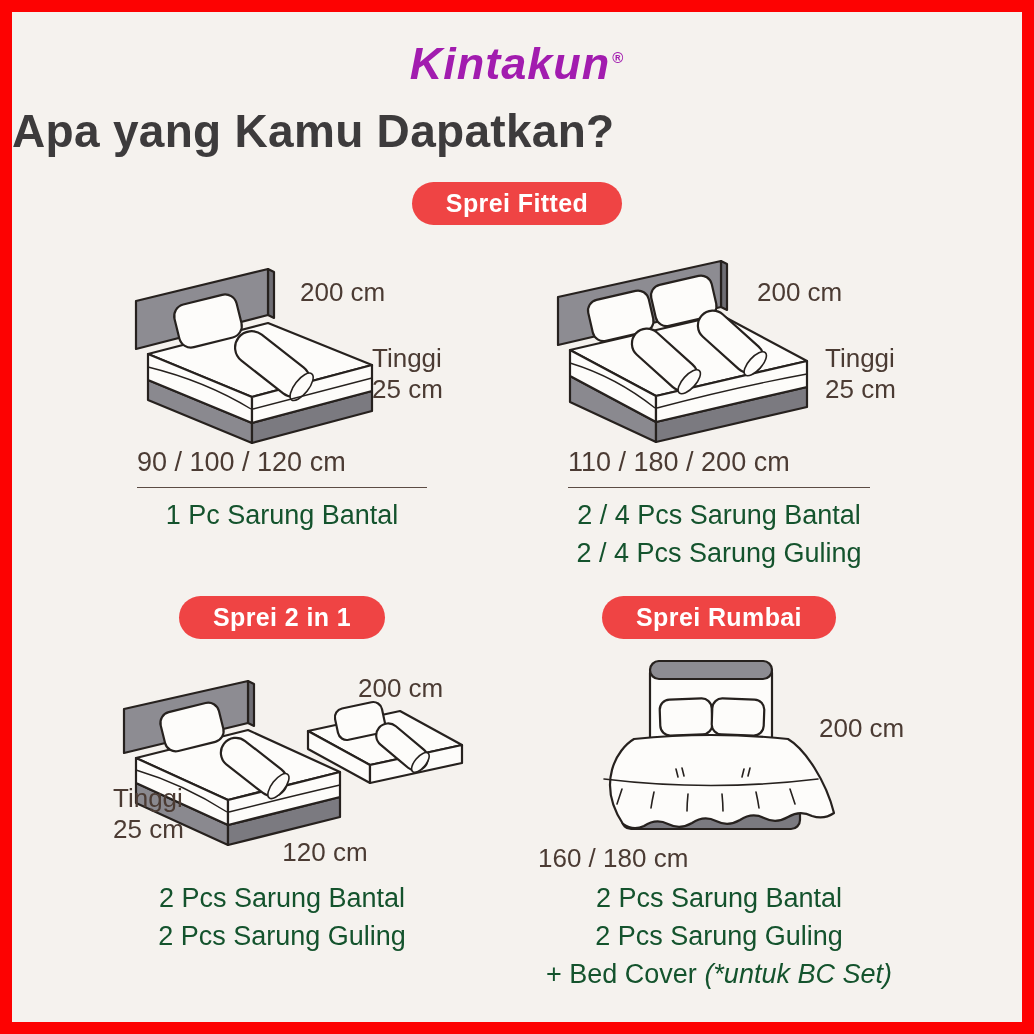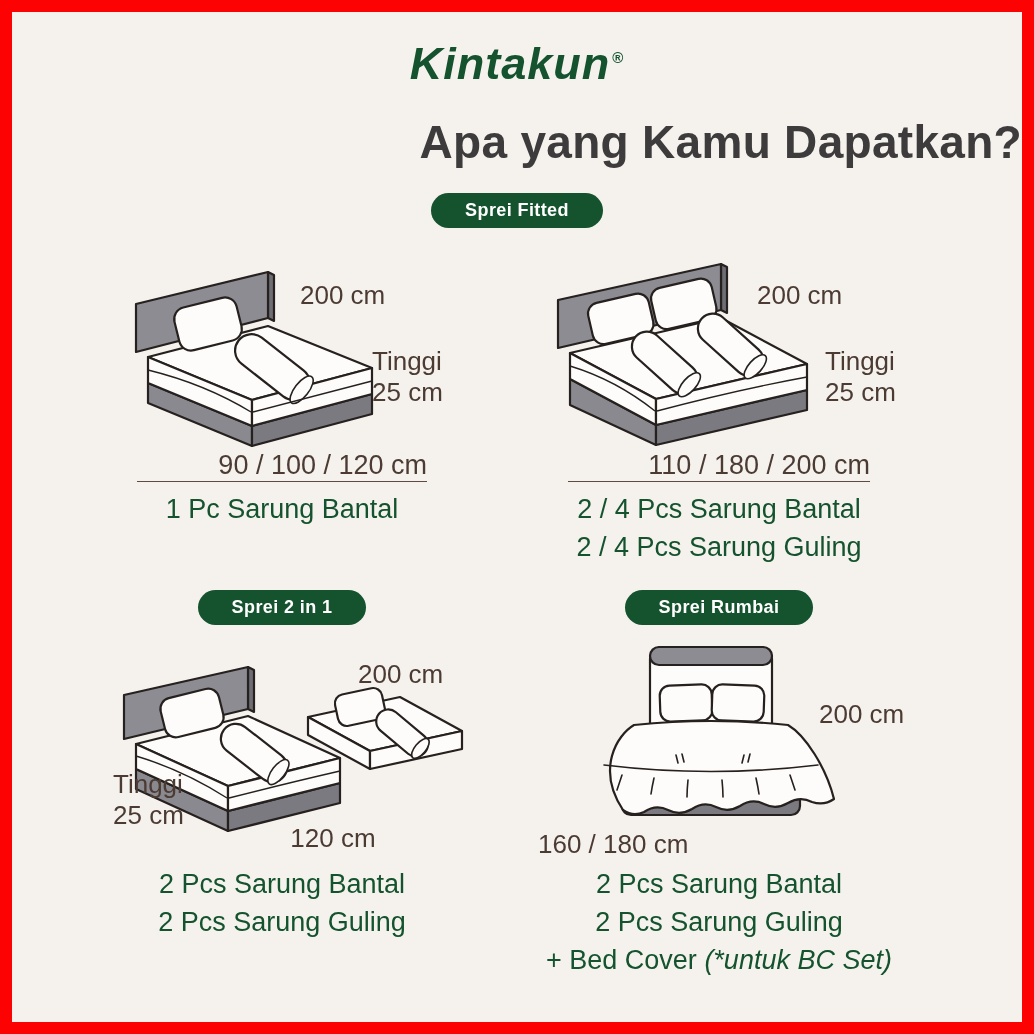--- a/index.html
+++ b/index.html
@@ -10,33 +10,33 @@
     width:1034px; height:1034px;
     border:12px solid #fd0202;
     background:#f5f2ee;
     position:relative;
     overflow:hidden;
   }
 
   .logo {
     text-align:center; margin-top:26px;
     font-size:45px; font-weight:bold; font-style:italic;
-    color:#14532d; letter-spacing:1px;
+    color:#a21caf; letter-spacing:1px;
   }
   .logo .reg { font-size:15px; font-style:normal; vertical-align:super; margin-left:2px; }
 
   .title {
-    text-align:right; margin-top:25px;
+    text-align:left; margin-top:14px;
     font-size:46px; font-weight:bold; color:#3d3b3c; letter-spacing:0.3px;
   }
 
   .badge-wrap { text-align:center; margin-top:24px; }
   .badge {
-    display:inline-block; background:#14532d; color:#ffffff;
-    font-weight:bold; font-size:18px; letter-spacing:0.4px;
+    display:inline-block; background:#ef4444; color:#ffffff;
+    font-weight:bold; font-size:25px; letter-spacing:0.4px;
     padding:7px 34px; border-radius:26px;
   }
 
   .grid {
     display:grid; grid-template-columns:420px 410px; column-gap:22px;
     margin-left:60px;
   }
   .row1 { margin-top:26px; }
   .row-badges { margin-top:24px; }
   .row-badges .cell { text-align:center; }
@@ -53,28 +53,28 @@
   .fig1a svg { left:48px; }
   .fig1a .l-200 { left:228px; top:26px; }
   .fig1a .l-tinggi { left:300px; top:92px; }
   .fig1b svg { left:32px; }
   .fig1b .l-200 { left:243px; top:26px; }
   .fig1b .l-tinggi { left:311px; top:92px; }
 
   .fig2a svg { left:36px; top:6px; }
   .fig2a .l-200 { left:286px; top:18px; }
   .fig2a .l-tinggi { left:41px; top:128px; }
-  .fig2a .l-size { left:111px; top:182px; width:300px; text-align:center; }
+  .fig2a .l-size { left:103px; top:182px; width:300px; text-align:center; }
   .fig2b svg { left:56px; }
   .fig2b .l-200 { left:305px; top:58px; }
   .fig2b .l-size { left:24px; top:188px; width:350px; text-align:left; }
 
   .sizes {
-    text-align:right; font-size:27px; color:#4b3b33;
-    width:290px; margin:2px auto 0; 
+    text-align:left; font-size:27px; color:#4b3b33;
+    width:290px; margin:2px auto 0; padding-bottom:9px;
     border-bottom:1.5px solid #5c4c44;
   }
   .card-double .sizes { width:302px; }
 
   .items { margin-top:8px; }
   .item { text-align:center; font-size:27px; color:#14532d; line-height:38px; }
   .item .note { font-style:italic;margin-top:20px; }
 
   svg .ln { stroke:#26211e; stroke-width:2.2; stroke-linejoin:round; stroke-linecap:round; }
   svg .thin { stroke:#26211e; stroke-width:1.4; fill:none; }

